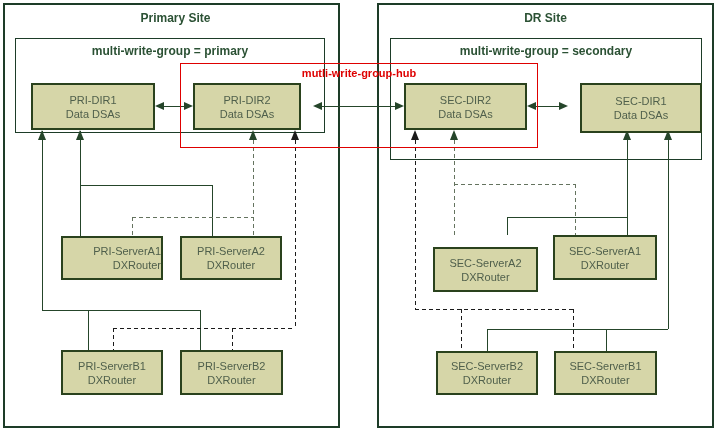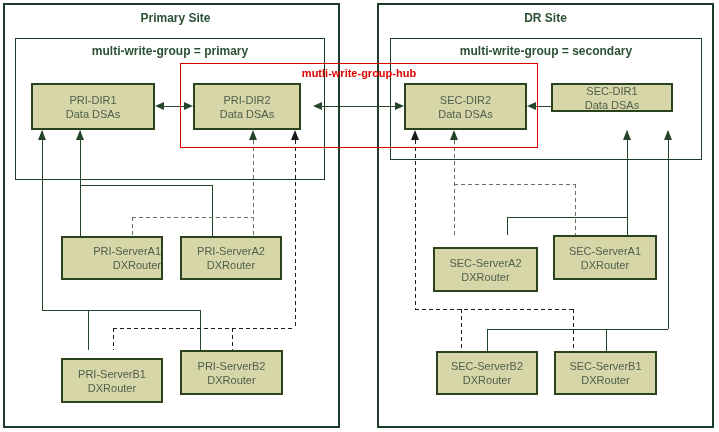--- a/index.html
+++ b/index.html
@@ -44,21 +44,21 @@
 
 <div class="stage">
 
   <div class="abs site" style="left:3px;top:3px;width:337px;height:425px;">
     <div class="site-title" style="top:6px;padding-left:8px;">Primary Site</div>
   </div>
   <div class="abs site" style="left:377px;top:3px;width:337px;height:425px;">
     <div class="site-title" style="top:6px;">DR Site</div>
   </div>
 
-  <div class="abs mwg" style="left:15px;top:38px;width:310px;height:142px;">
+  <div class="abs mwg" style="left:15px;top:38px;width:310px;height:95px;">
     <div class="mwg-title" style="top:5px;">multi-write-group = primary</div>
   </div>
   <div class="abs mwg" style="left:390px;top:38px;width:312px;height:122px;">
     <div class="mwg-title" style="top:5px;">multi-write-group = secondary</div>
   </div>
 
   <div class="abs vs" style="left:42px;top:131px;height:179px;"></div>
   <div class="abs hs" style="left:42px;top:310px;width:158px;"></div>
   <div class="abs vs" style="left:88px;top:310px;height:40px;"></div>
   <div class="abs vs" style="left:200px;top:310px;height:40px;"></div>
@@ -124,21 +124,21 @@
     <span>Data DSAs</span>
   </div>
   <div class="abs node" style="left:193px;top:83px;width:108px;height:47px;">
     <span>PRI-DIR2</span>
     <span>Data DSAs</span>
   </div>
   <div class="abs node" style="left:404px;top:83px;width:123px;height:47px;">
     <span>SEC-DIR2</span>
     <span>Data DSAs</span>
   </div>
-  <div class="abs node" style="left:551px;top:83px;width:122px;height:29px;">
+  <div class="abs node" style="left:580px;top:83px;width:122px;height:50px;">
     <span>SEC-DIR1</span>
     <span>Data DSAs</span>
   </div>
 
   <div class="abs node" style="left:61px;top:236px;width:102px;height:44px;align-items:flex-end;">
     <span>PRI-ServerA1</span>
     <span>DXRouter</span>
   </div>
   <div class="abs node" style="left:180px;top:236px;width:102px;height:44px;">
     <span>PRI-ServerA2</span>
@@ -146,21 +146,21 @@
   </div>
   <div class="abs node" style="left:433px;top:247px;width:105px;height:45px;">
     <span>SEC-ServerA2</span>
     <span>DXRouter</span>
   </div>
   <div class="abs node" style="left:553px;top:235px;width:104px;height:45px;">
     <span>SEC-ServerA1</span>
     <span>DXRouter</span>
   </div>
 
-  <div class="abs node" style="left:61px;top:358px;width:102px;height:45px;">
+  <div class="abs node" style="left:61px;top:350px;width:102px;height:45px;">
     <span>PRI-ServerB1</span>
     <span>DXRouter</span>
   </div>
   <div class="abs node" style="left:180px;top:350px;width:103px;height:45px;">
     <span>PRI-ServerB2</span>
     <span>DXRouter</span>
   </div>
   <div class="abs node" style="left:436px;top:351px;width:102px;height:44px;">
     <span>SEC-ServerB2</span>
     <span>DXRouter</span>

